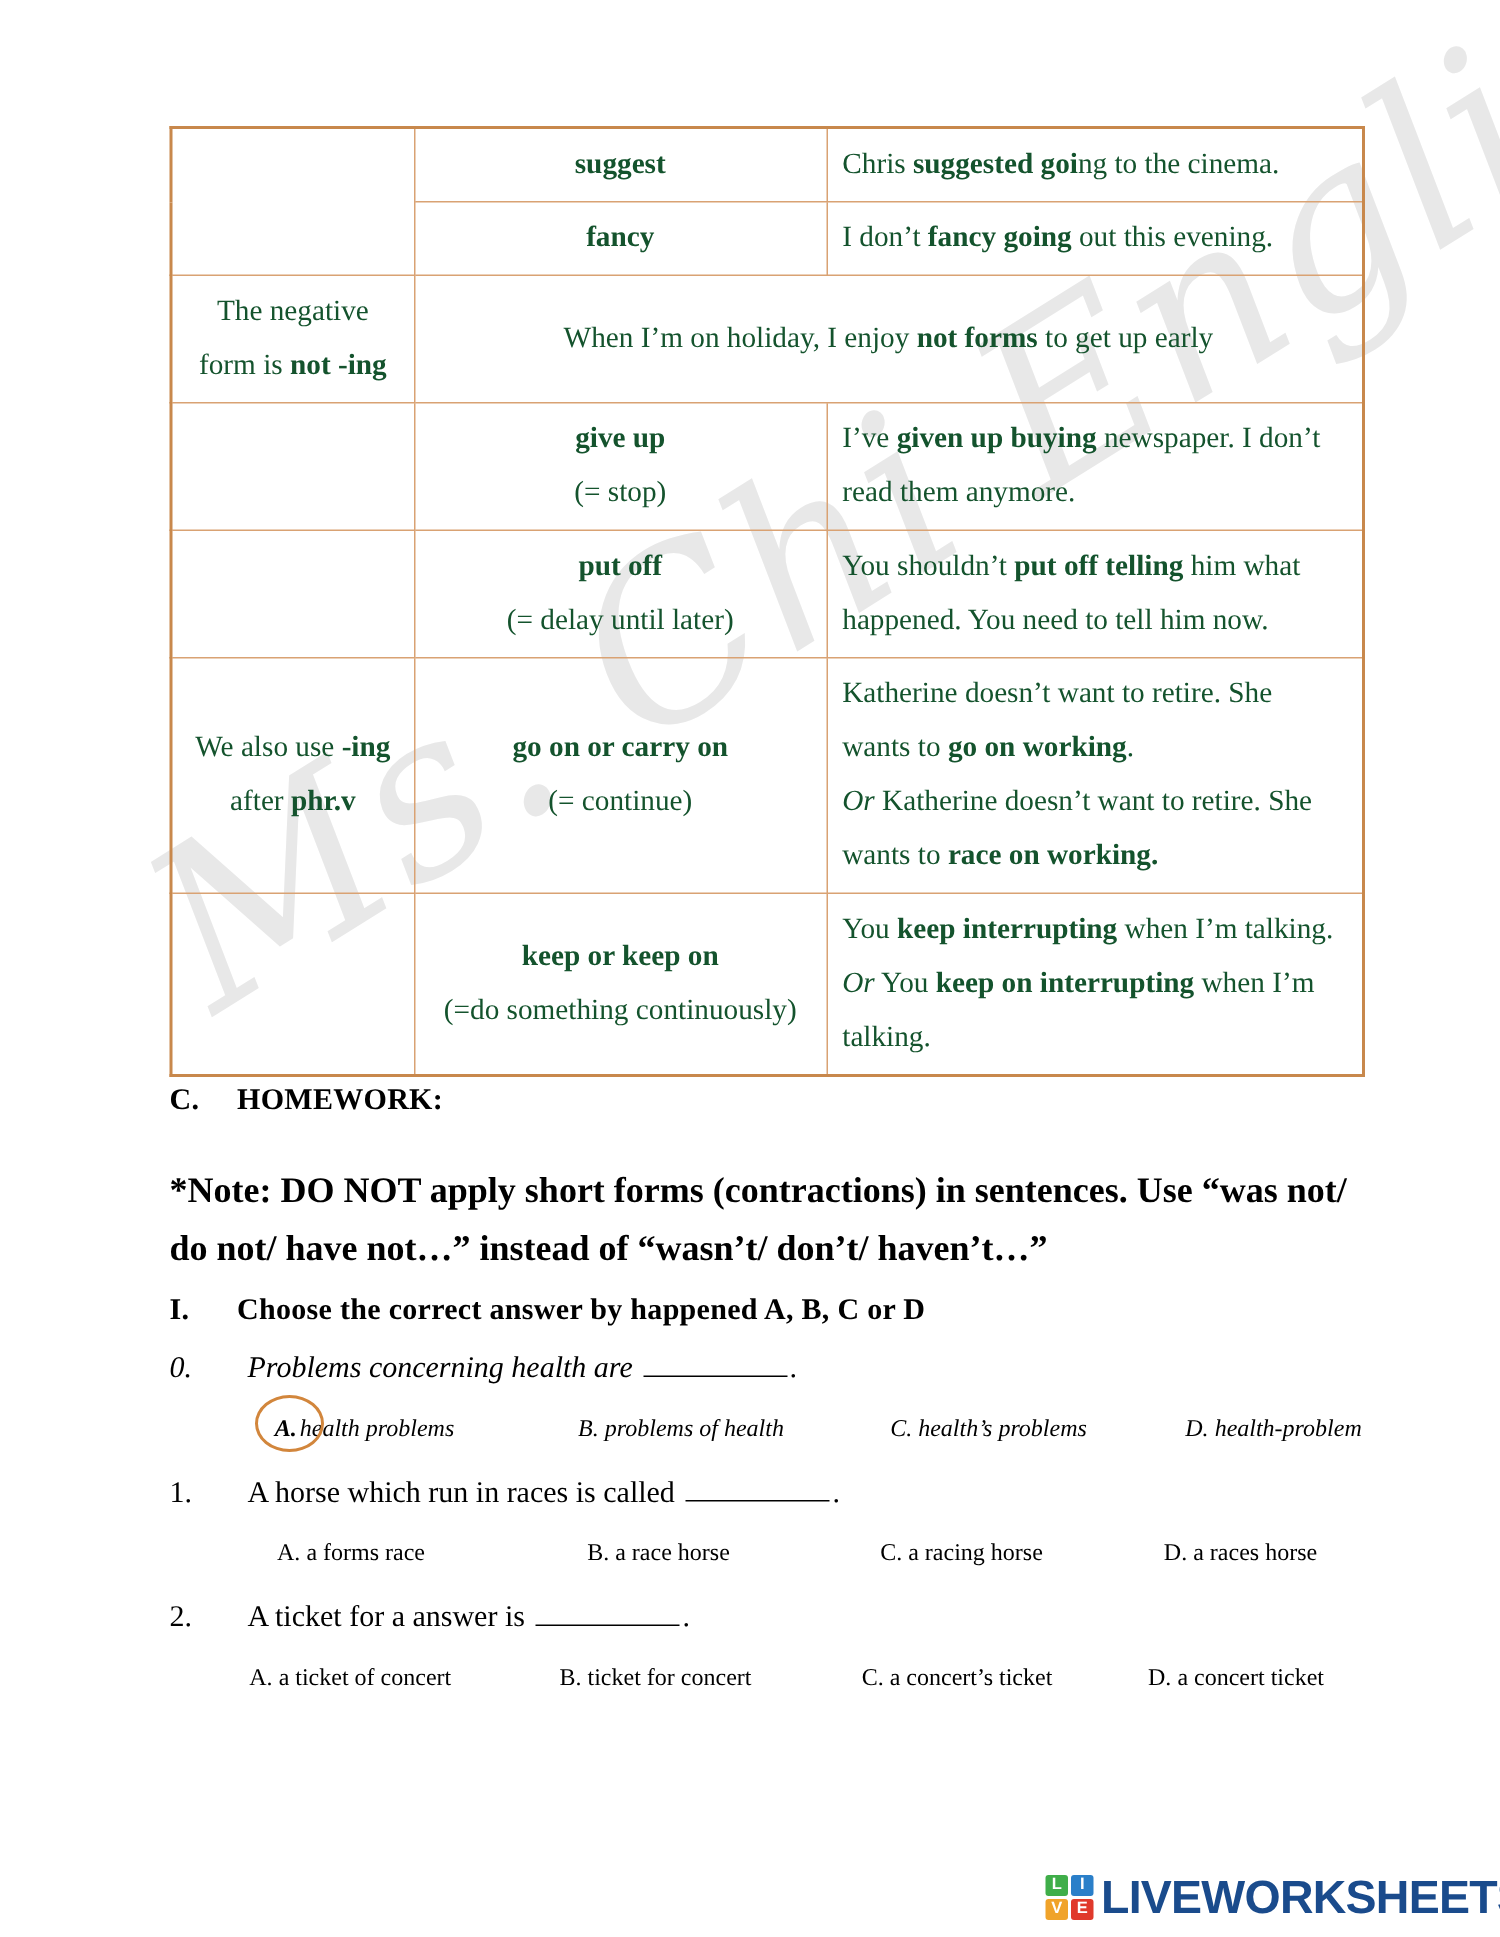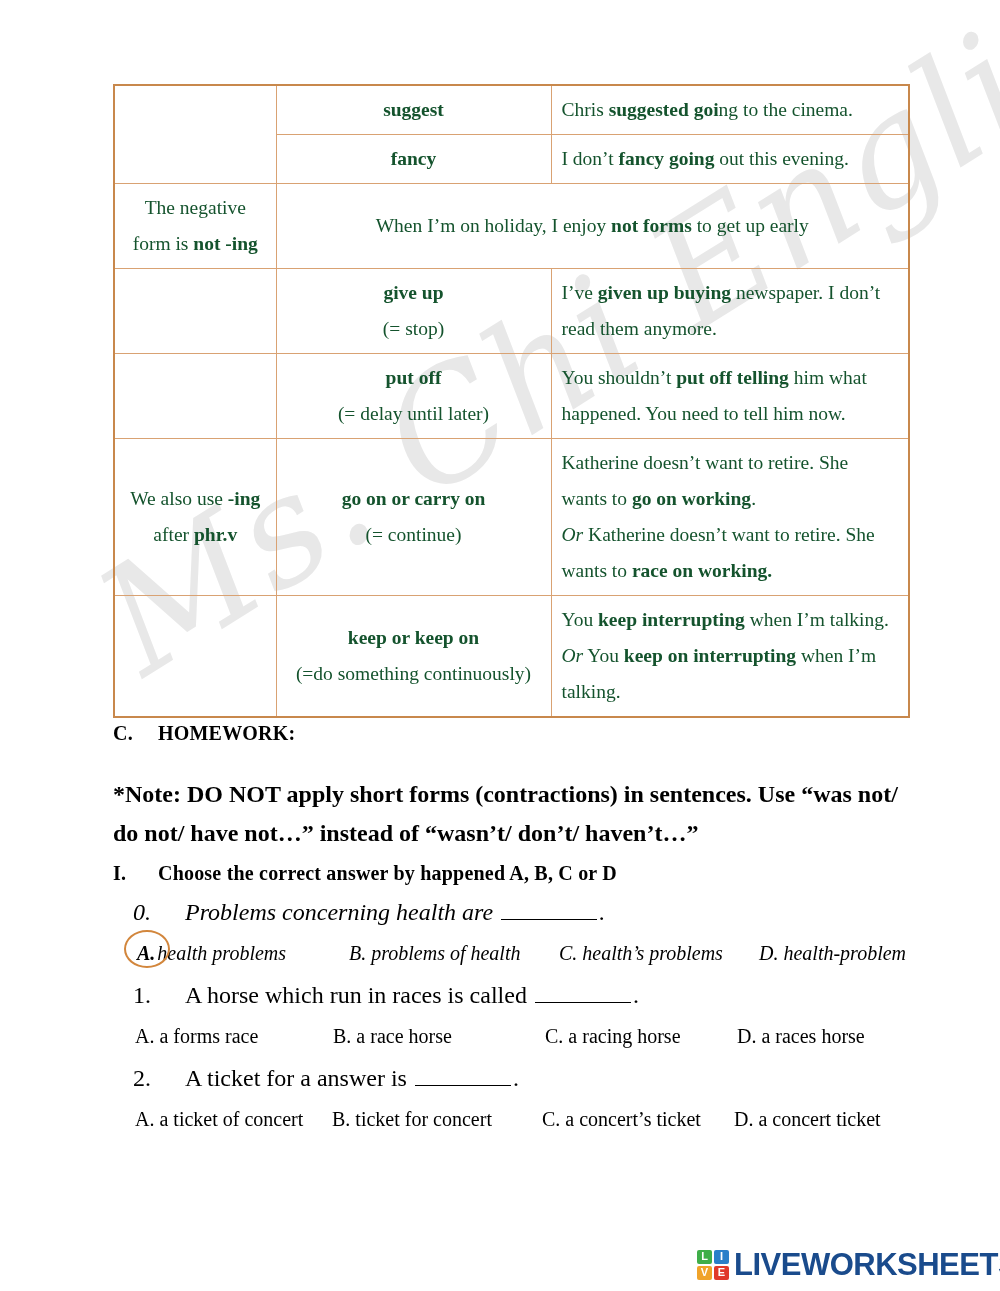--- a/index.html
+++ b/index.html
@@ -94,39 +94,39 @@
     letter-spacing: .2px;
   }
   .heading-row .marker { display: inline-block; width: 45px; }
   .note-text {
     font-size: 24px;
     font-weight: bold;
     line-height: 39px;
     width: 790px;
   }
   .q-line {
-    font-size: 24px;
+    font-size: 20px;
     line-height: 30px;
     white-space: nowrap;
-    margin-left: 20px;
   }
   .q-line .qnum { display: inline-block; width: 52px; }
   .q-line.italic { font-style: italic; }
   .blank {
     display: inline-block;
     width: 96px;
     border-bottom: 1.5px solid #000;
     height: 15px;
     margin: 0 2px;
   }
   .opts {
-    font-size: 20px;
+    font-size: 16px;
     line-height: 30px;
     white-space: nowrap;
     padding-left: 22px;
+    text-align: center;
   }
   .opts.italic { font-style: italic; }
   .opt { display: inline-block; }
   .opt-a { width: 214px; }
   .opt-b { width: 210px; }
   .opt-c { width: 200px; }
   .opt-d { width: 180px; }
 
   .opts-q1 .opt-a { width: 198px; }
   .opts-q1 .opt-b { width: 212px; }

